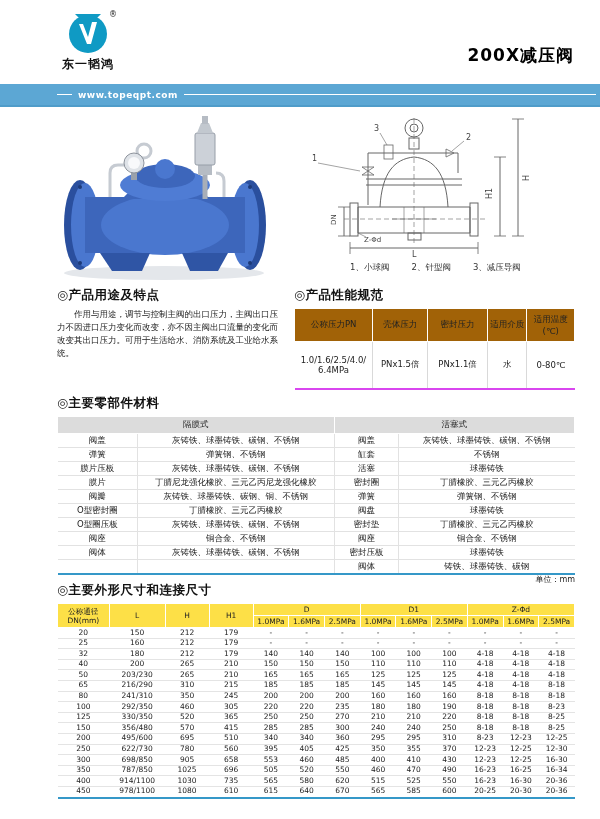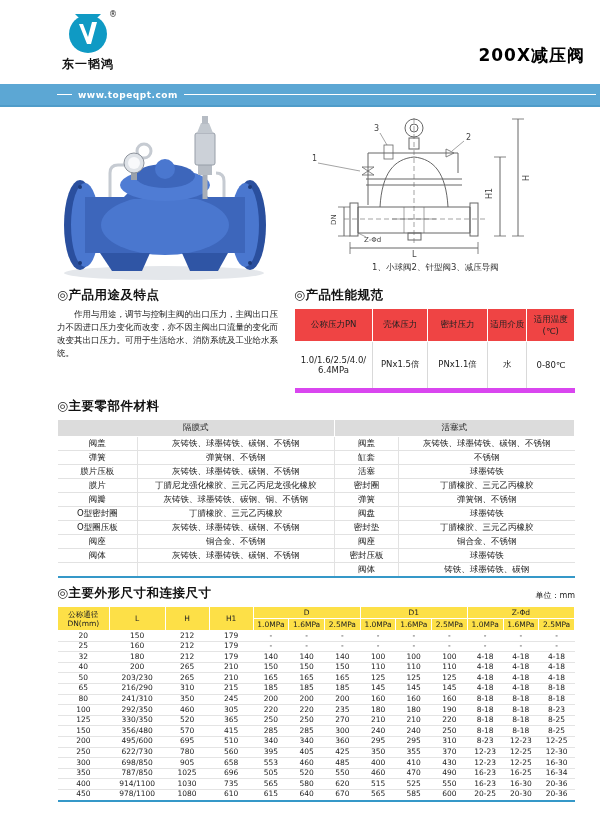--- a/index.html
+++ b/index.html
@@ -5,61 +5,61 @@
   html,body{margin:0;padding:0;background:#fff;}
   .page{position:relative;width:600px;height:819px;background:#fff;overflow:hidden;
         font-family:"DejaVu Sans",sans-serif;color:#1a1a1a;}
 
   
   .hdr{position:relative;height:84px;}
   .logo{position:absolute;left:53px;top:10px;width:70px;text-align:center;}
   .logo svg{display:block;margin:0 auto;}
   .logo .reg{position:absolute;top:0;right:6px;font-size:8px;color:#222;}
   .logo-text{font-size:12px;font-weight:bold;letter-spacing:1px;margin-top:2px;color:#111;}
-  .doc-title{position:absolute;right:15px;top:44px;margin:0;font-size:17px;font-weight:bold;letter-spacing:1px;color:#000;}
+  .doc-title{position:absolute;right:26px;top:44px;margin:0;font-size:17px;font-weight:bold;letter-spacing:1px;color:#000;}
 
   
   .topbar{height:21px;background:#5CA7D4;border-bottom:2px solid #4f9cc9;display:flex;align-items:center;}
   .topbar .dash{height:1px;background:#fff;}
   .topbar .dash.short{width:15px;margin-left:57px;margin-right:6px;}
   .topbar .dash.long{flex:1;margin-left:6px;margin-right:4px;}
   .topbar .url{color:#fff;font-size:9px;letter-spacing:.5px;font-weight:bold;}
 
   
   .figures{display:flex;margin:8px 25px 0 38px;height:168px;}
   .photo{width:252px;height:168px;}
   .diagram{flex:1;position:relative;padding-left:6px;}
   .diagram svg{display:block;}
-  .caption{display:flex;justify-content:center;font-size:8.5px;color:#333;margin-top:1px;}
+  .caption{display:flex;justify-content:center;gap:22px;font-size:8.5px;color:#333;margin-top:1px;}
 
   
   .sec-title{font-size:12.5px;font-weight:bold;color:#111;margin:0 0 4px 0;letter-spacing:.5px;}
 
   
   .two-col{display:flex;gap:12px;margin:4px 25px 0 57px;}
   .features{width:225px;}
   .features p{margin:0;font-size:8.5px;line-height:13px;text-indent:2em;color:#222;}
   .performance{flex:1;}
   table{border-collapse:collapse;table-layout:fixed;}
   .perf-table{width:100%;font-size:8.5px;text-align:center;}
-  .perf-table th{background:#ef4444;font-weight:normal;padding:5px 1px;border:1px solid #fff;color:#222;}
-  .perf-table td{height:46px;border-bottom:5px solid #d946ef;word-break:break-all;padding:0 3px;color:#222;}
+  .perf-table th{background:#a16207;font-weight:normal;padding:5px 1px;border:1px solid #fff;color:#222;}
+  .perf-table td{height:46px;border-bottom:2px solid #d946ef;word-break:break-all;padding:0 3px;color:#222;}
   .perf-table td + td{border-left:1px solid #d9d9d9;}
 
   
   .materials{margin:5px 25px 0 57px;}
   .mat-table{width:100%;font-size:8.5px;text-align:center;border-bottom:2px solid #3598C8;}
   .mat-table th{background:#DCDCDC;font-weight:normal;padding:2px 1px;color:#222;border:1px solid #fff;}
   .mat-table td{padding:1px 2px;line-height:10.5px;border-bottom:1px solid #e2e2e2;color:#222;height:11px;}
   .mat-table td:nth-child(1),.mat-table td:nth-child(2),.mat-table td:nth-child(3){border-right:1px solid #e2e2e2;}
 
   
   .dimensions{margin:7px 25px 0 57px;}
   .dim-head{position:relative;}
-  .dim-head .unit{position:absolute;right:0;bottom:1px;font-size:8px;color:#222;}
+  .dim-head .unit{position:absolute;right:0;bottom:14px;font-size:8px;color:#222;}
   .dim-table{width:100%;font-size:7.5px;text-align:center;border-bottom:2px solid #3598C8;}
   .dim-table th{background:#fde047;font-weight:normal;padding:1px 0;line-height:9px;color:#222;border:1px solid #fff;}
   .dim-table td{padding:0.5px 0;line-height:8.6px;border-bottom:1px solid #e4e4e4;color:#222;}
 </style>
 </head>
 <body>
 
 <div class="page">
 
   <div class="hdr">

